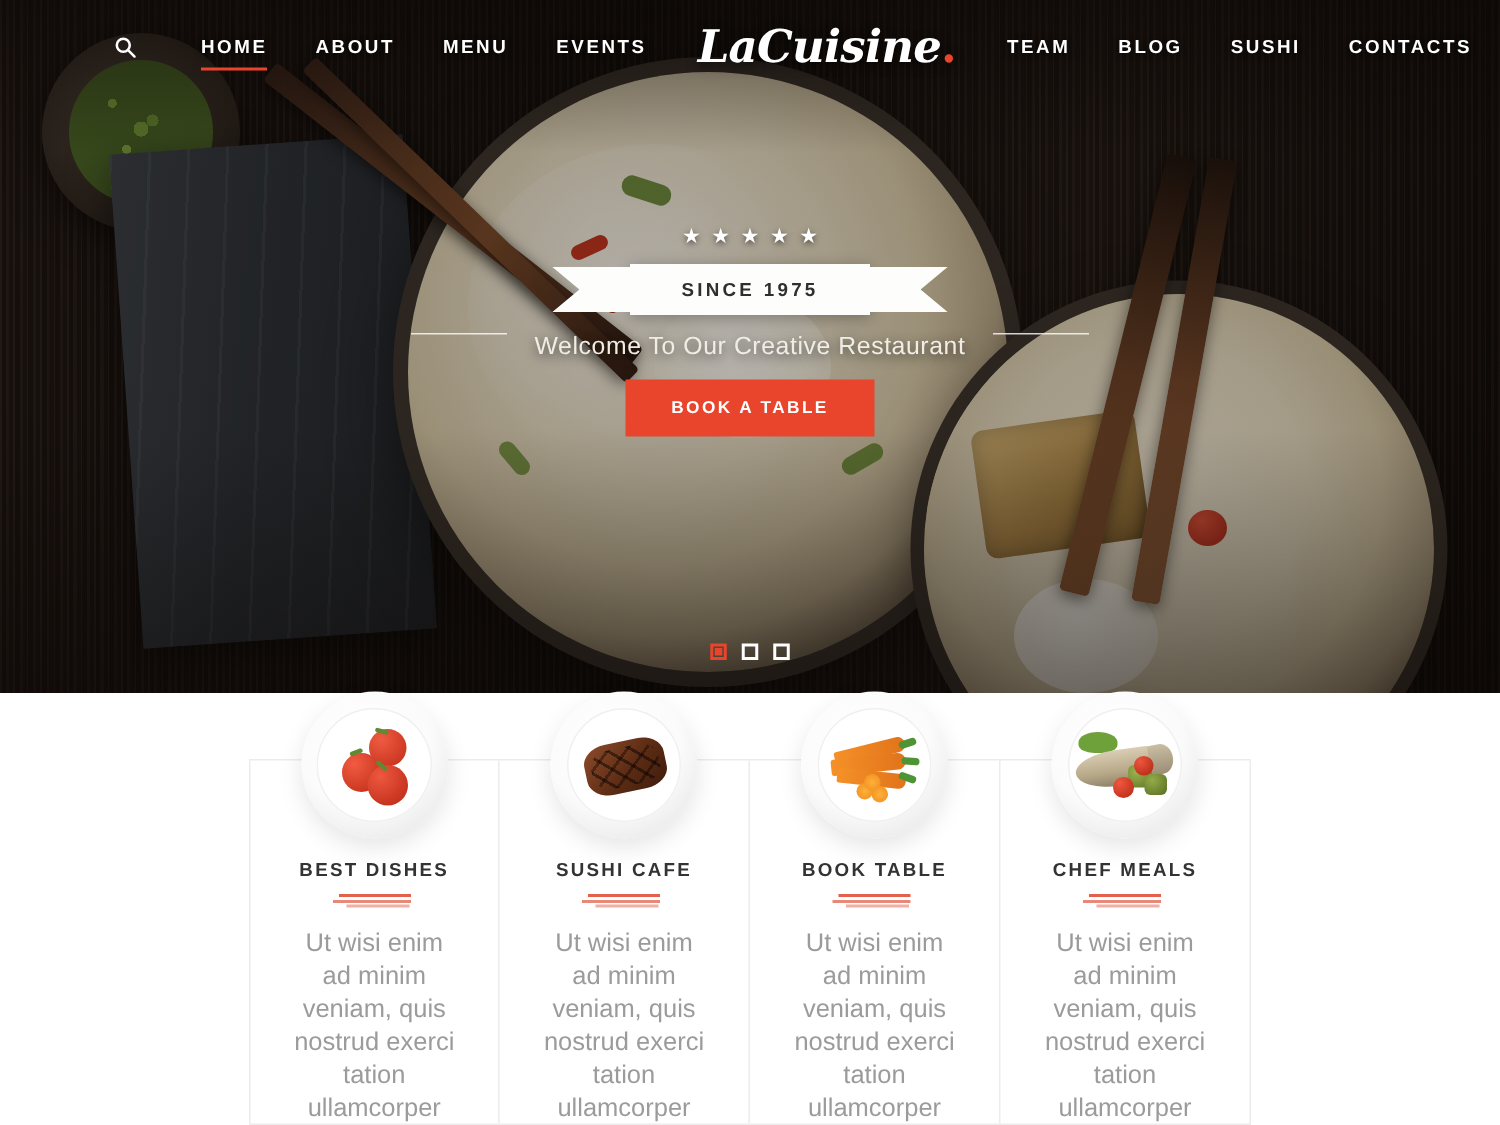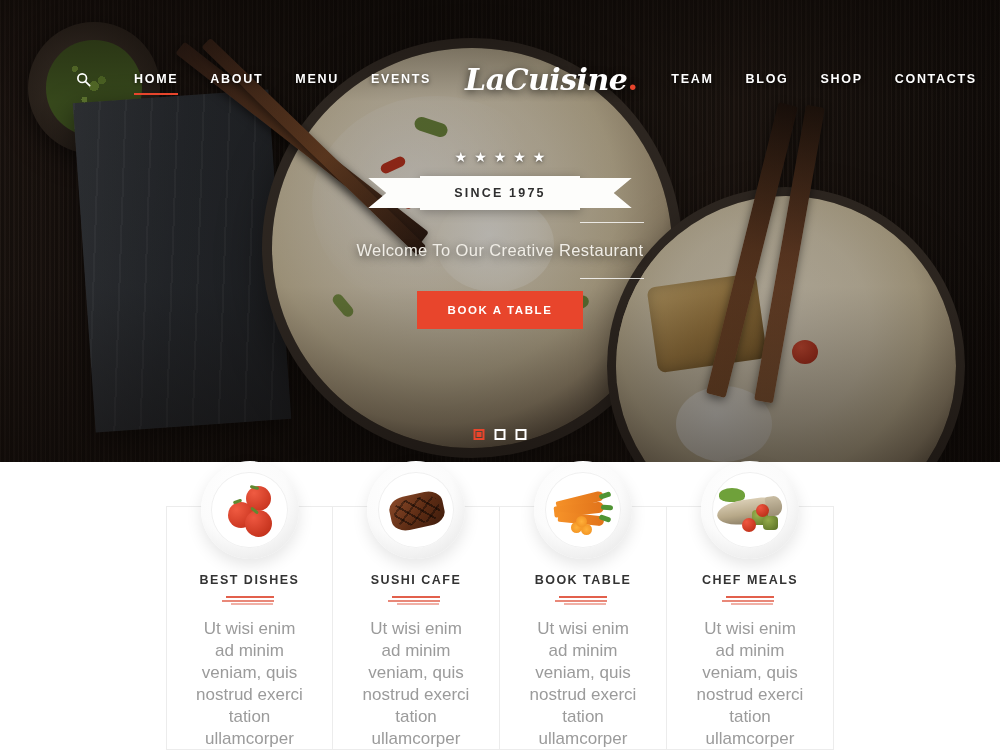--- a/index.html
+++ b/index.html
@@ -107,21 +107,21 @@
   .stick-c{ left:742px; top:100px; width:20px; height:300px; background:linear-gradient(180deg,#1d120c,#6a4025 50%,#8a5731); transform:rotate(14deg);}
   .stick-d{ left:780px; top:104px; width:19px; height:300px; background:linear-gradient(180deg,#22150d,#74462a 50%,#93603a); transform:rotate(10deg);}
   .hero-veil{
     position:absolute; inset:0;
     background:linear-gradient(180deg, rgba(10,6,4,.62) 0%, rgba(10,6,4,.30) 22%, rgba(10,6,4,.30) 62%, rgba(10,6,4,.58) 100%);
   }
 
   
   .nav{
     position:absolute; left:0; top:0; width:1000px; height:62px; z-index:20;
-    display:flex; justify-content:center; gap:0;margin-top:48px;
+    display:flex; justify-content:center; gap:0;
   }
   .nav-inner{ display:flex; align-items:center; width:860px; justify-content:space-between;}
   .nav-left,.nav-right{ display:flex; align-items:center; }
   .search-btn{
     width:26px; height:26px; display:flex; align-items:center; justify-content:center;
     margin-right:22px; cursor:pointer;
   }
   .nav-link{
     color:#ffffff; font-size:12.5px; letter-spacing:1.7px; font-weight:bold;
     text-decoration:none; padding:0 16px; position:relative; white-space:nowrap;
@@ -157,21 +157,21 @@
     box-shadow:0 2px 10px rgba(0,0,0,.28);
   }
   .ribbon-body span{
     font-size:12.5px; letter-spacing:2.2px; color:#2f2f2f; font-weight:bold;
   }
   .hero-title{
     margin-top:24px; color:#ffffff; font-size:41px; font-weight:bold;
     letter-spacing:.6px; text-shadow:0 3px 14px rgba(0,0,0,.65);
     white-space:nowrap;
   }
-  .hero-sub-row{ display:flex; align-items:flex-end; gap:18px; margin-top:12px;flex-direction:column;}
+  .hero-sub-row{ display:flex; align-items:flex-start; gap:18px; margin-top:12px;}
   .sub-line{ width:64px; height:1px; background:rgba(255,255,255,.8);}
   .hero-sub{
     color:#f0ede6; font-size:16.5px; letter-spacing:.4px;
     text-shadow:0 2px 8px rgba(0,0,0,.6); white-space:nowrap;
   }
   .book-btn{
     margin-top:12px; background:#e8452c; color:#fff; border:none;
     padding:13px 30px; font-size:11.5px; font-weight:bold; letter-spacing:1.6px;
     cursor:pointer; font-family:"Liberation Sans", sans-serif;
   }
@@ -297,21 +297,21 @@
         <a class="nav-link" href="#">ABOUT</a>
         <a class="nav-link" href="#">MENU</a>
         <a class="nav-link" href="#">EVENTS</a>
       </div>
 
       <div class="logo"><span>LaCuisine</span><span class="dot">.</span></div>
 
       <div class="nav-right">
         <a class="nav-link" href="#">TEAM</a>
         <a class="nav-link" href="#">BLOG</a>
-        <a class="nav-link" href="#">SHOP</a>
+        <a class="nav-link" href="#">SUSHI</a>
         <a class="nav-link" href="#">CONTACTS</a>
 
       </div>
     </div>
   </nav>
 
   <div class="hero-content">
     <div class="stars">
       <span class="star">★</span>
       <span class="star">★</span>

